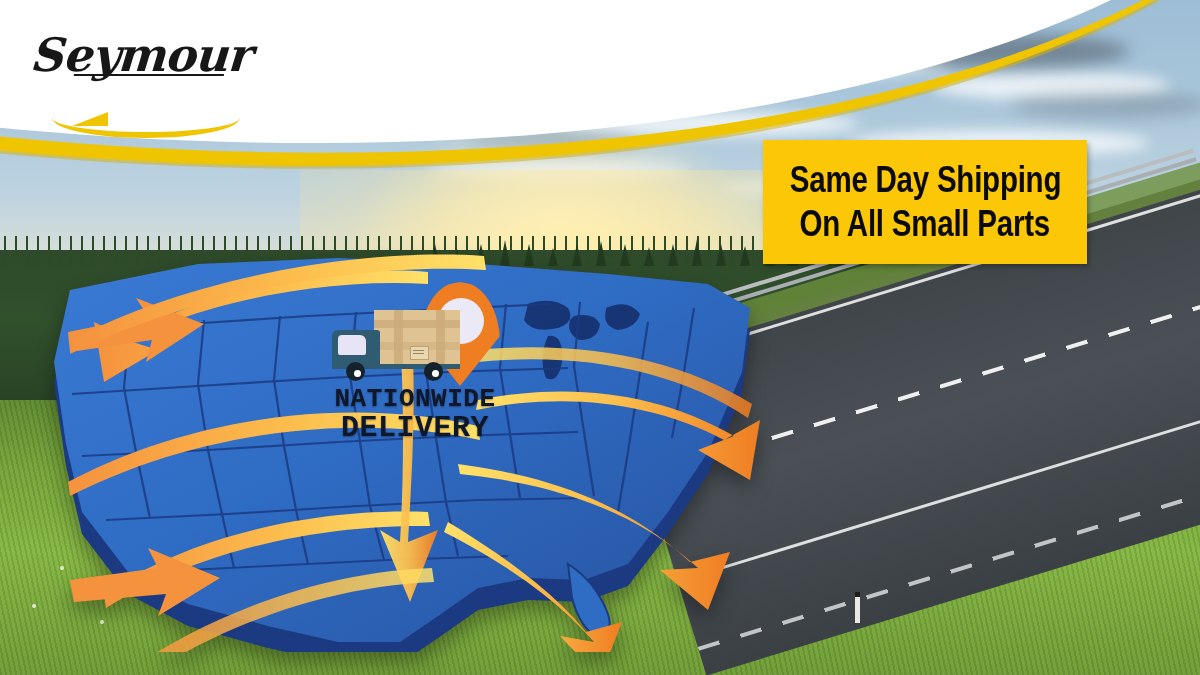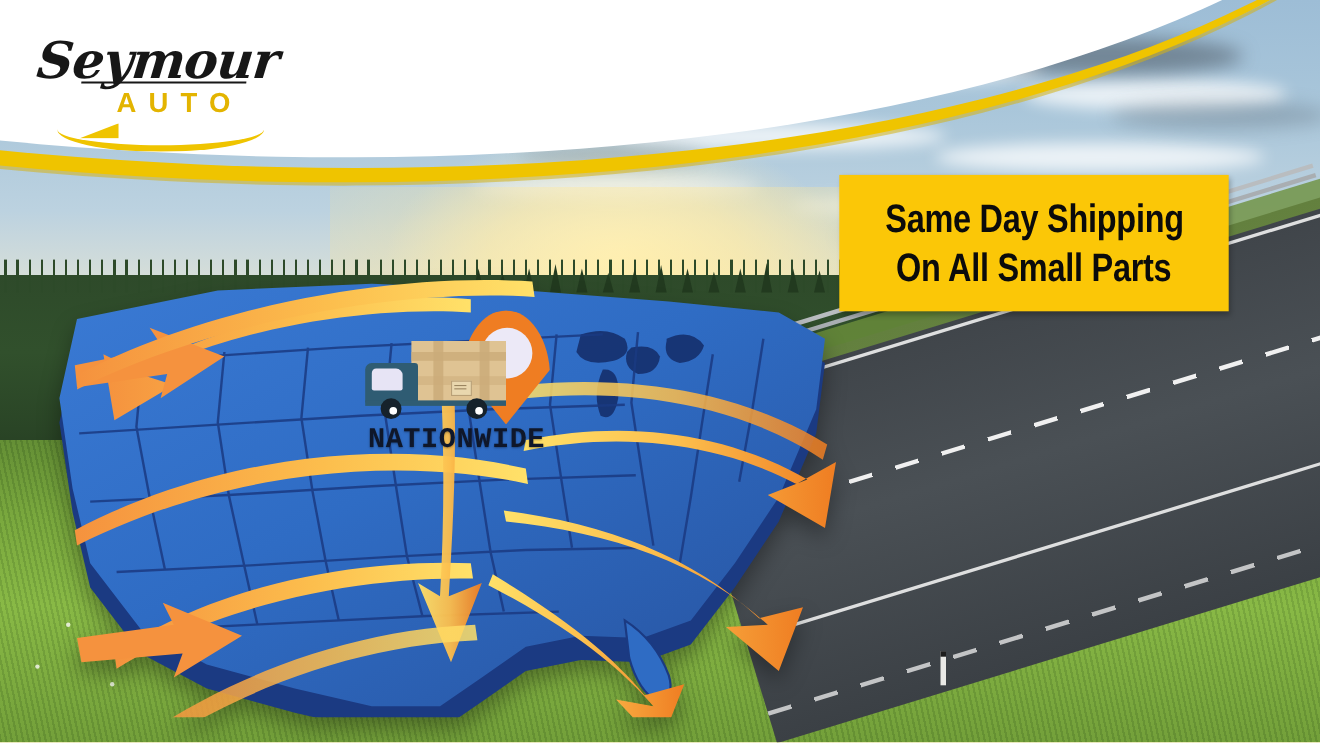--- a/index.html
+++ b/index.html
@@ -93,21 +93,21 @@
   .lbl1{font-size:26px;letter-spacing:.5px;}
   .lbl2{font-size:30px;letter-spacing:.5px;}
 
   
   .banner{position:absolute;background:#fbc707;display:flex;flex-direction:column;
      align-items:center;justify-content:center;color:#0b0b0b;
      font-family:"Liberation Sans",sans-serif;font-weight:700;
      box-shadow:2px 3px 5px rgba(0,0,0,.28);}
   .banner span{display:block;white-space:nowrap;transform:scaleX(.82);transform-origin:center;
      font-size:36px;line-height:1.22;letter-spacing:-.3px;}
-  #banner-1{left:763px;top:159px;width:354px;height:124px;}
+  #banner-1{left:763px;top:140px;width:324px;height:124px;}
   #banner-2{left:763px;top:312px;width:405px;height:98px;}
   #banner-3{left:763px;top:440px;width:405px;height:126px;}
 </style>
 </head>
 <body>
 
 <div id="stage">
 
   <div class="photo">
 
@@ -191,21 +191,20 @@
   </div>
 
   <div class="whitewrap"></div>
   <div class="swoosh2"></div>
   <div class="swoosh"></div>
 
   <div class="logo">
     <div class="logo-script">Seymour</div>
     <div class="logo-swoosh"></div>
     <div class="logo-tail"></div>
-    <div class="logo-auto">AUTO</div>
   </div>
 
   <div class="mapwrap">
     <svg class="map-shadow" viewBox="0 0 790 440" width="790" height="440">
       <defs>
         <linearGradient id="mapFill" x1="0" y1="0" x2="1" y2="1">
           <stop offset="0%" stop-color="#3a7ad4"></stop>
           <stop offset="45%" stop-color="#2f6cc4"></stop>
           <stop offset="100%" stop-color="#27529e"></stop>
         </linearGradient>
@@ -297,20 +296,21 @@
       <div class="t-label"></div>
       <div class="t-cab"></div>
       <div class="t-win"></div>
       <div class="t-chassis"></div>
       <div class="wheel" style="left:14px;"></div>
       <div class="wheel" style="left:92px;"></div>
     </div>
 
     <div class="lbl">
       <div class="lbl1">NATIONWIDE</div>
+      <div class="lbl2">DELIVERY</div>
     </div>
   </div>
 
   <div class="banner" id="banner-1">
     <span>Same Day Shipping</span>
     <span>On All Small Parts</span>
   </div>
 
 
 

